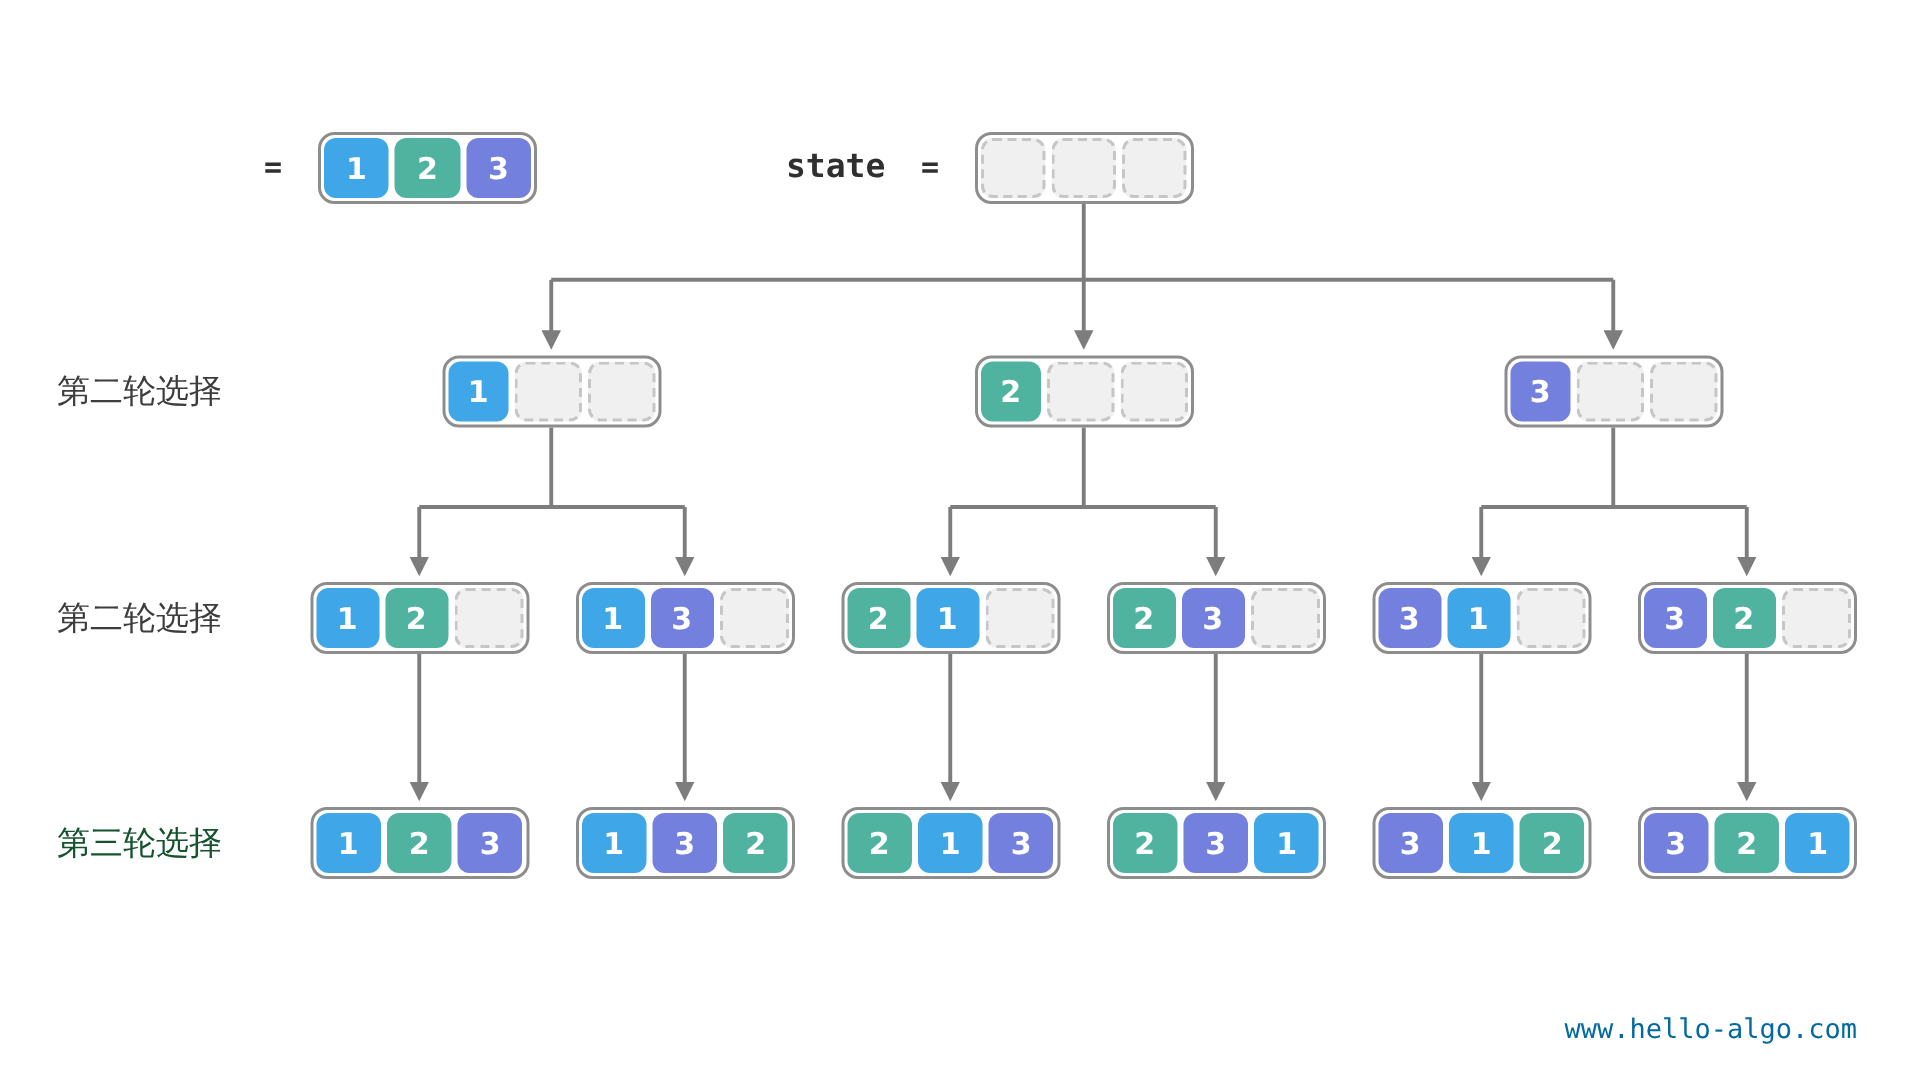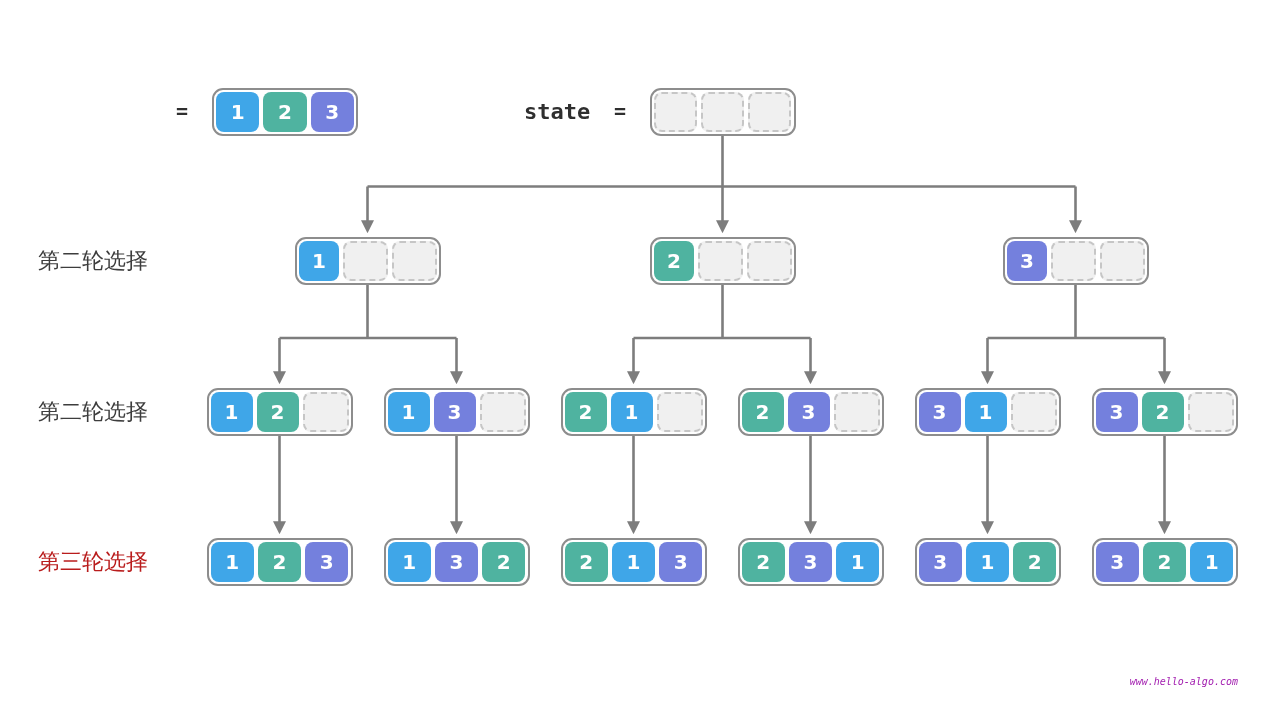--- a/index.html
+++ b/index.html
@@ -35,21 +35,21 @@
     flex:1; border-radius:8px; box-sizing:border-box;
     display:flex; align-items:center; justify-content:center;
     font-size:20px; font-weight:600; color:#ffffff;
   }
   .cell.empty {
     background:#f0f0f0; border:2px dashed #c6c6c6; color:transparent;
   }
   .watermark {
     position:absolute; right:42px; top:676px;
     font-family:"DejaVu Sans Mono", monospace;
-    font-size:10px; color:#a21caf; white-space:nowrap;font-style:italic;
+    font-size:18px; color:#0369a1; white-space:nowrap;
   }
 </style>
 </head>
 <body>
 
 <div class="canvas">
 
   <svg class="connector-svg" width="1280" height="720" viewBox="0 0 1280 720" xmlns="http://www.w3.org/2000/svg">
     <defs>
       <marker id="arrowhead" viewBox="0 0 10 10" refX="6" refY="5" markerWidth="5" markerHeight="5" orient="auto-start-reverse">
@@ -84,21 +84,21 @@
   </svg>
 
   <div class="equals" style="left:176px; top:88px">=</div>
 
   <div class="code-label" style="left:524px; top:88px">state</div>
   <div class="equals" style="left:614px; top:88px">=</div>
 
   <div id="labels-layer">
       <div class="row-label" style="top: 237px; color: rgb(61, 61, 61);">第二轮选择</div>
       <div class="row-label" style="top: 388px; color: rgb(61, 61, 61);">第二轮选择</div>
-      <div class="row-label" style="top: 538px; color: #b91c1c; text-align: right;">第三轮选择</div>
+      <div class="row-label" style="top: 538px; color: #14532d; text-align: right;">第三轮选择</div>
     </div>
   <div id="nodes-layer">
       <div class="node" style="left: 212px; top: 88px; border-color: rgb(141, 141, 141);">
         <div class="cell" style="background: rgb(63, 166, 232); color: rgb(255, 255, 255);">1</div>
         <div class="cell" style="background: rgb(79, 179, 160); color: rgb(255, 255, 255);">2</div>
         <div class="cell" style="background: rgb(116, 128, 221); color: rgb(255, 255, 255);">3</div>
       </div>
       <div class="node" style="left: 649.5px; top: 88px; border-color: rgb(141, 141, 141);">
         <div class="cell empty" style="background: rgb(240, 240, 240); border-color: rgb(198, 198, 198);"></div>
         <div class="cell empty" style="background: rgb(240, 240, 240); border-color: rgb(198, 198, 198);"></div>

